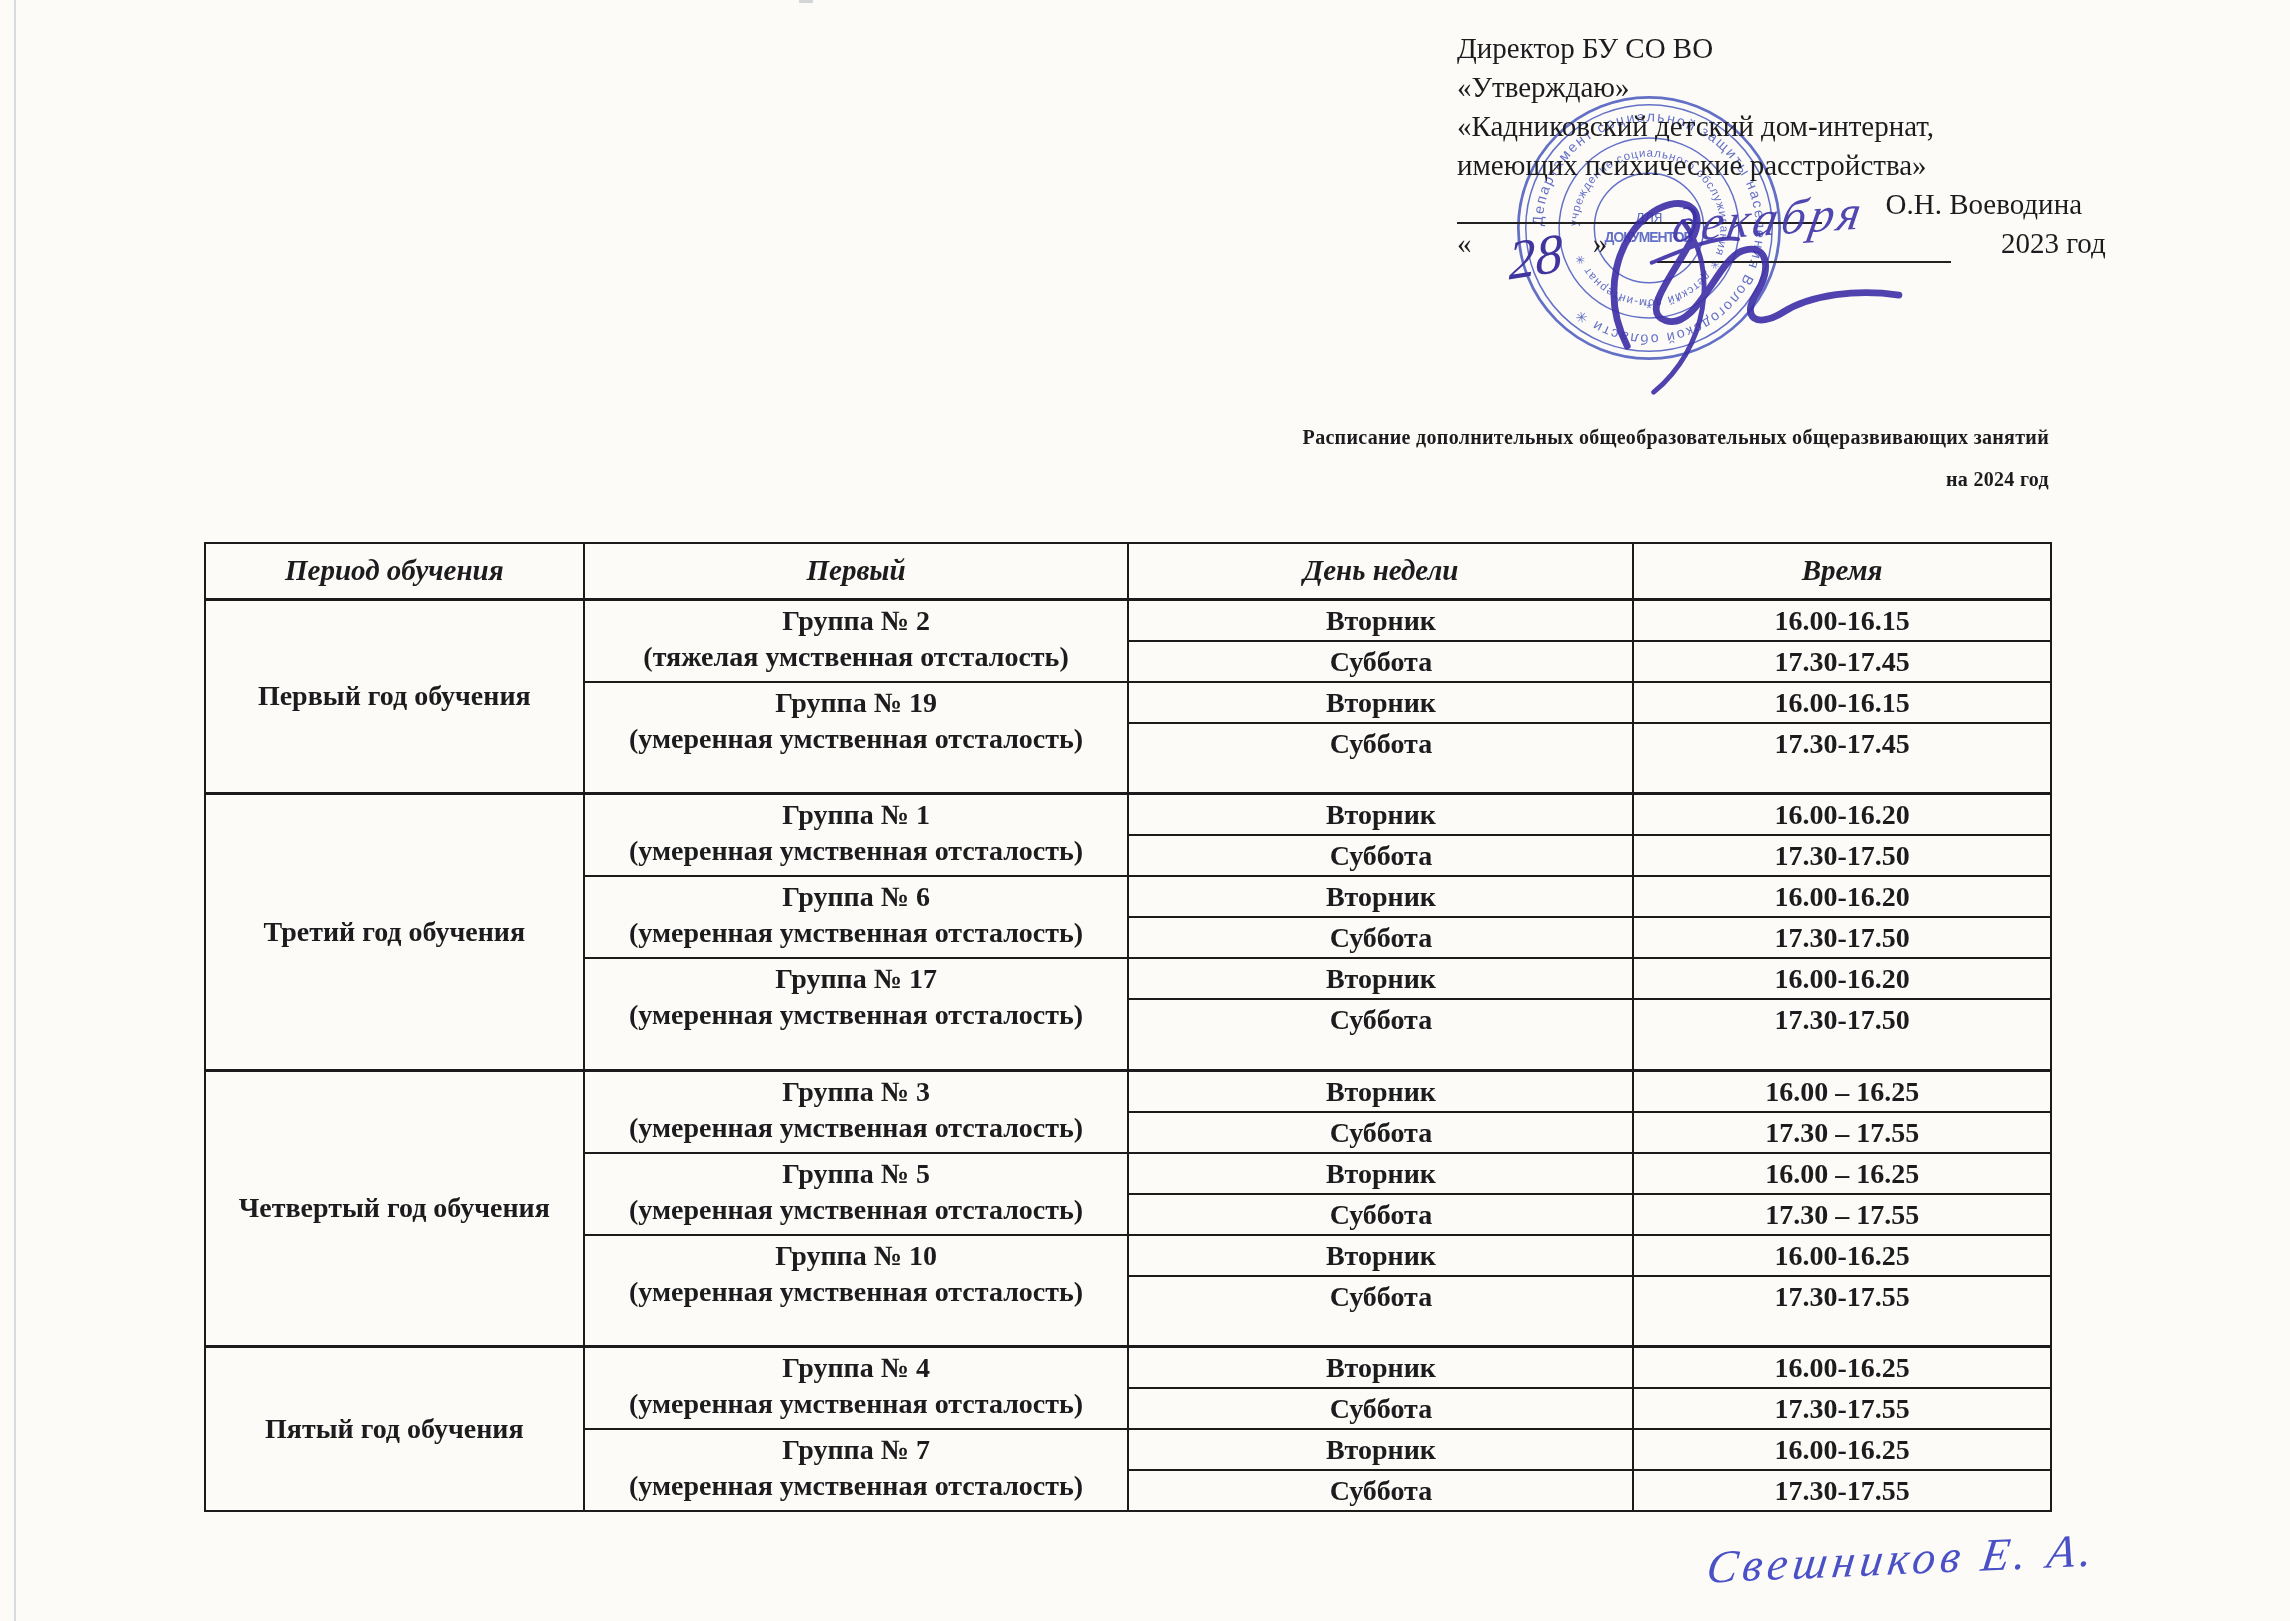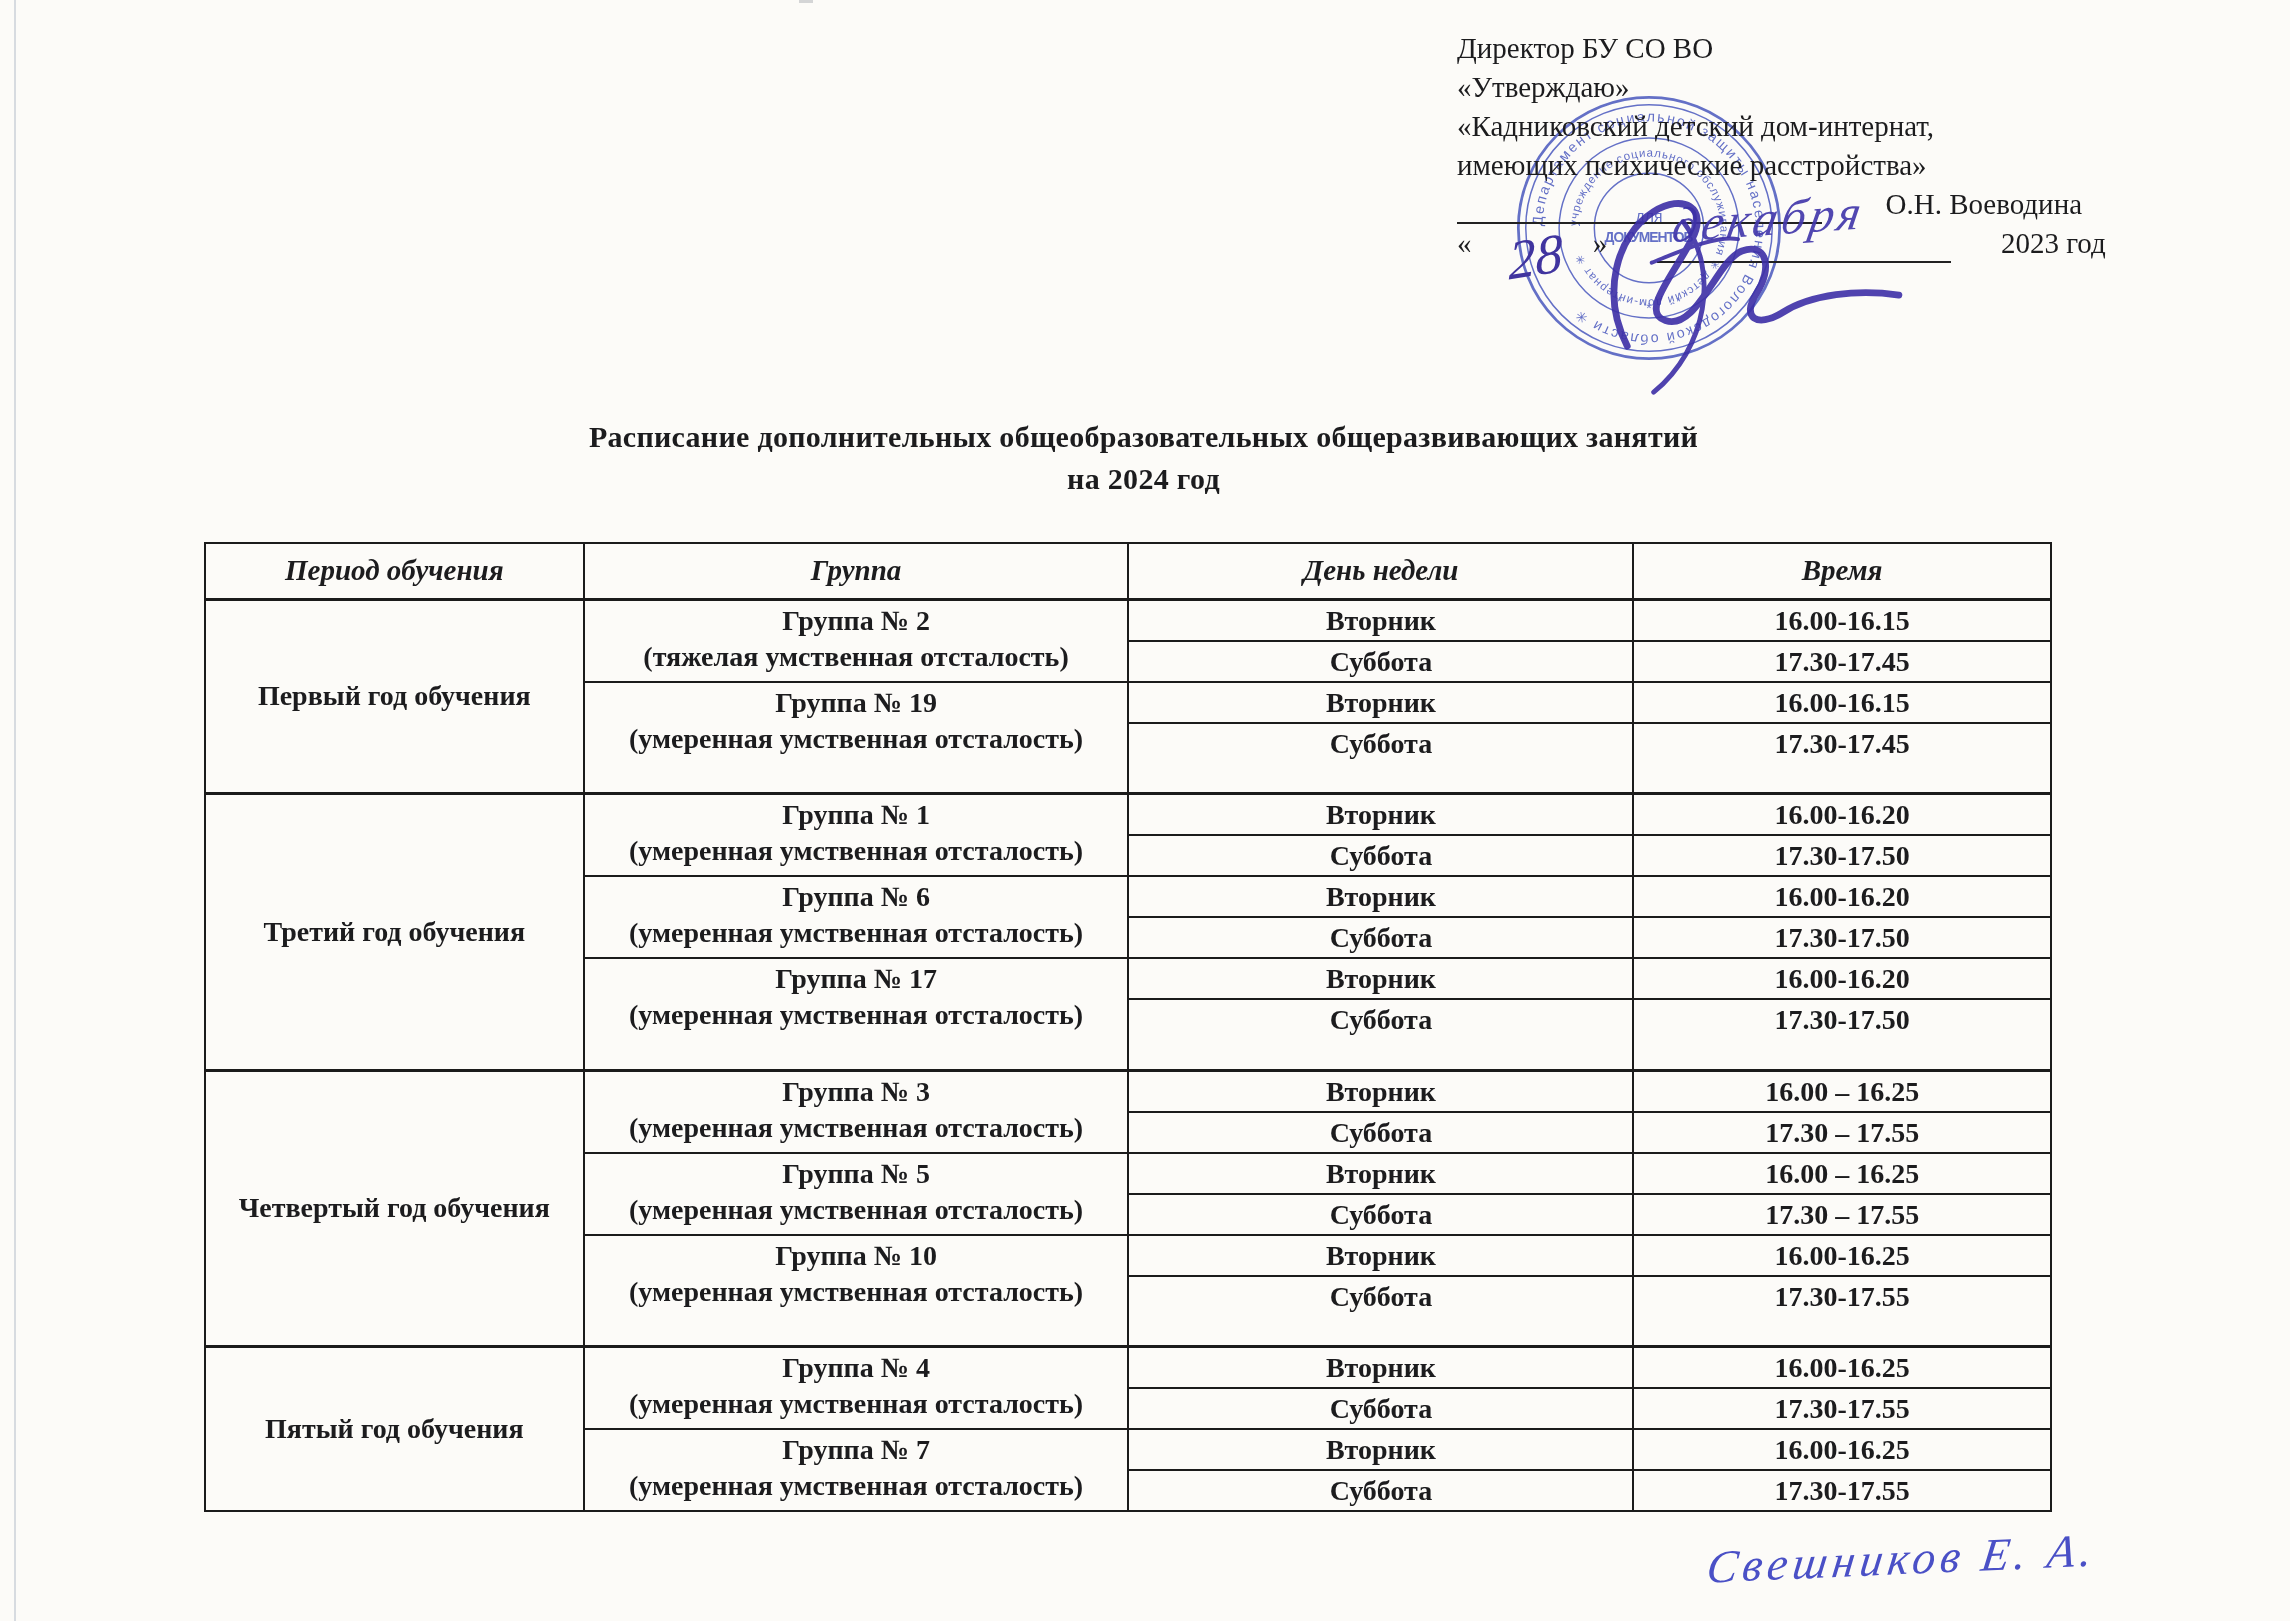--- a/index.html
+++ b/index.html
@@ -30,22 +30,22 @@
 
   
   .stamp{position:absolute;left:1510px;top:89px;width:278px;height:278px;z-index:2;opacity:.82;}
   .stamp text{fill:#4352bc;font-family:"Liberation Sans",sans-serif;}
   .stamp circle{stroke:#4352bc;fill:none;}
 
   
   .flourish{position:absolute;left:1534px;top:145px;width:461px;height:255px;z-index:4;}
 
   
-  .doc-title{position:absolute;left:222px;top:416px;width:1843px;text-align:center;
-             font-weight:bold;font-size:30px;line-height:42px;letter-spacing:0.3px;}
+  .doc-title{position:absolute;left:206px;top:416px;width:1843px;text-align:right;
+             font-weight:bold;font-size:20px;line-height:42px;letter-spacing:0.3px;}
 
   
   .schedule{position:absolute;left:204px;top:542px;border-collapse:collapse;
             table-layout:fixed;width:1848px;z-index:1;}
   .schedule td{border:2px solid #1b1b1b;padding:0 5.9px;vertical-align:top;
                font-size:28px;font-weight:bold;text-align:center;overflow:hidden;}
   .schedule tr{height:41px;}
   .schedule tr.hdr{height:56px;}
   .schedule tr.tall{height:71px;}
   .schedule{border:2.9px solid #1b1b1b;}
@@ -126,21 +126,21 @@
 <table class="schedule">
   <colgroup>
     <col style="width:378px">
       <col style="width:544px">
       <col style="width:504px">
       <col style="width:417px">
   </colgroup>
   <tbody>
   <tr class="hdr">
     <td>Период обучения</td>
-    <td>Группа</td>
+    <td>Первый</td>
     <td>День недели</td>
     <td>Время</td>
   </tr>
 
   <tr class="sec">
     <td class="period" rowspan="4">Первый год обучения</td>
     <td class="group" rowspan="2">
       <span class="g-name">Группа № 2</span>
       <span class="g-note">(тяжелая умственная отсталость)</span>
     </td>

